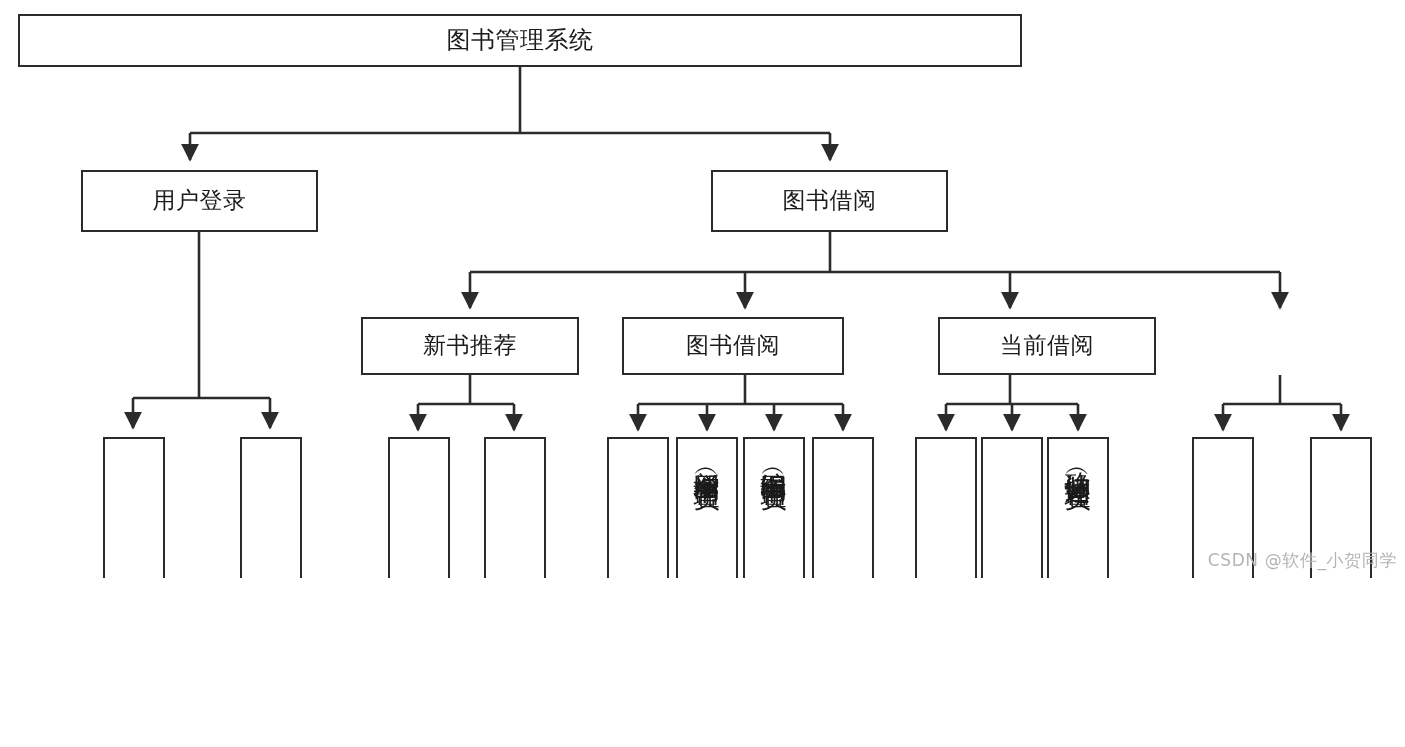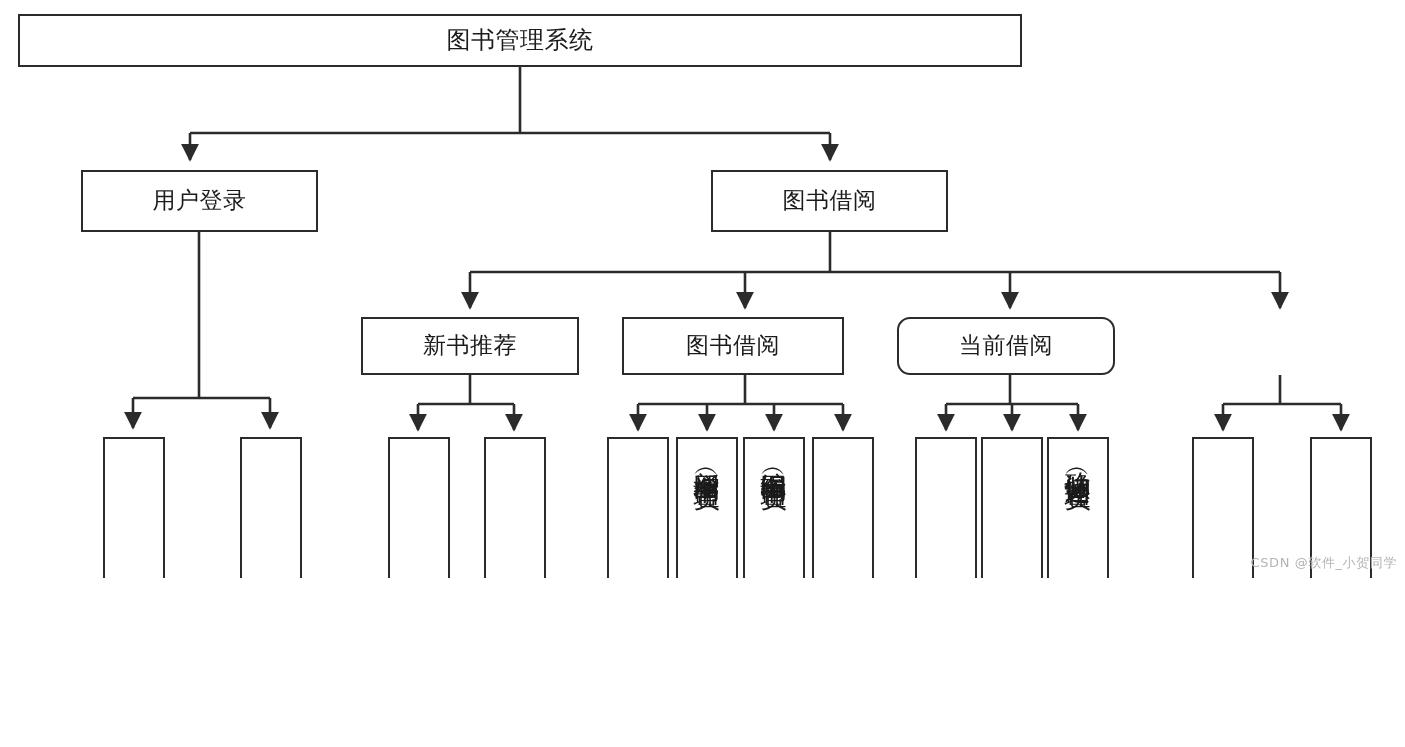--- a/index.html
+++ b/index.html
@@ -59,21 +59,21 @@
     white-space: nowrap;
   }
   .node.vert.short {
     align-items: center;
     padding-top: 0;
   }
   #watermark {
     position: absolute;
     right: 8px;
     bottom: 6px;
-    font-size: 13px;
+    font-size: 17px;
     color: #b4b4b4;
     letter-spacing: 0.6px;
     white-space: nowrap;
   }
 </style>
 </head>
 <body>
 
 <div id="canvas">
 
@@ -137,21 +137,21 @@
   <div class="node horiz" style="left:711px; top:170px; width:237px; height:62px;">
     <span class="label">图书借阅</span>
   </div>
 
   <div class="node horiz" style="left:361px; top:317px; width:218px; height:58px;">
     <span class="label">新书推荐</span>
   </div>
   <div class="node horiz" style="left:622px; top:317px; width:222px; height:58px;">
     <span class="label">图书借阅</span>
   </div>
-  <div class="node horiz" style="left:897px; top:317px; width:218px; height:58px;border-radius:13px;">
+  <div class="node horiz" style="left:938px; top:317px; width:218px; height:58px;">
     <span class="label">当前借阅</span>
   </div>
 
   <div class="node vert short" style="left:103px; top:437px; width:62px; height:297px;">
     <span class="label">用户登录</span>
   </div>
   <div class="node vert short" style="left:240px; top:437px; width:62px; height:297px;">
     <span class="label">注销登录</span>
   </div>
 

